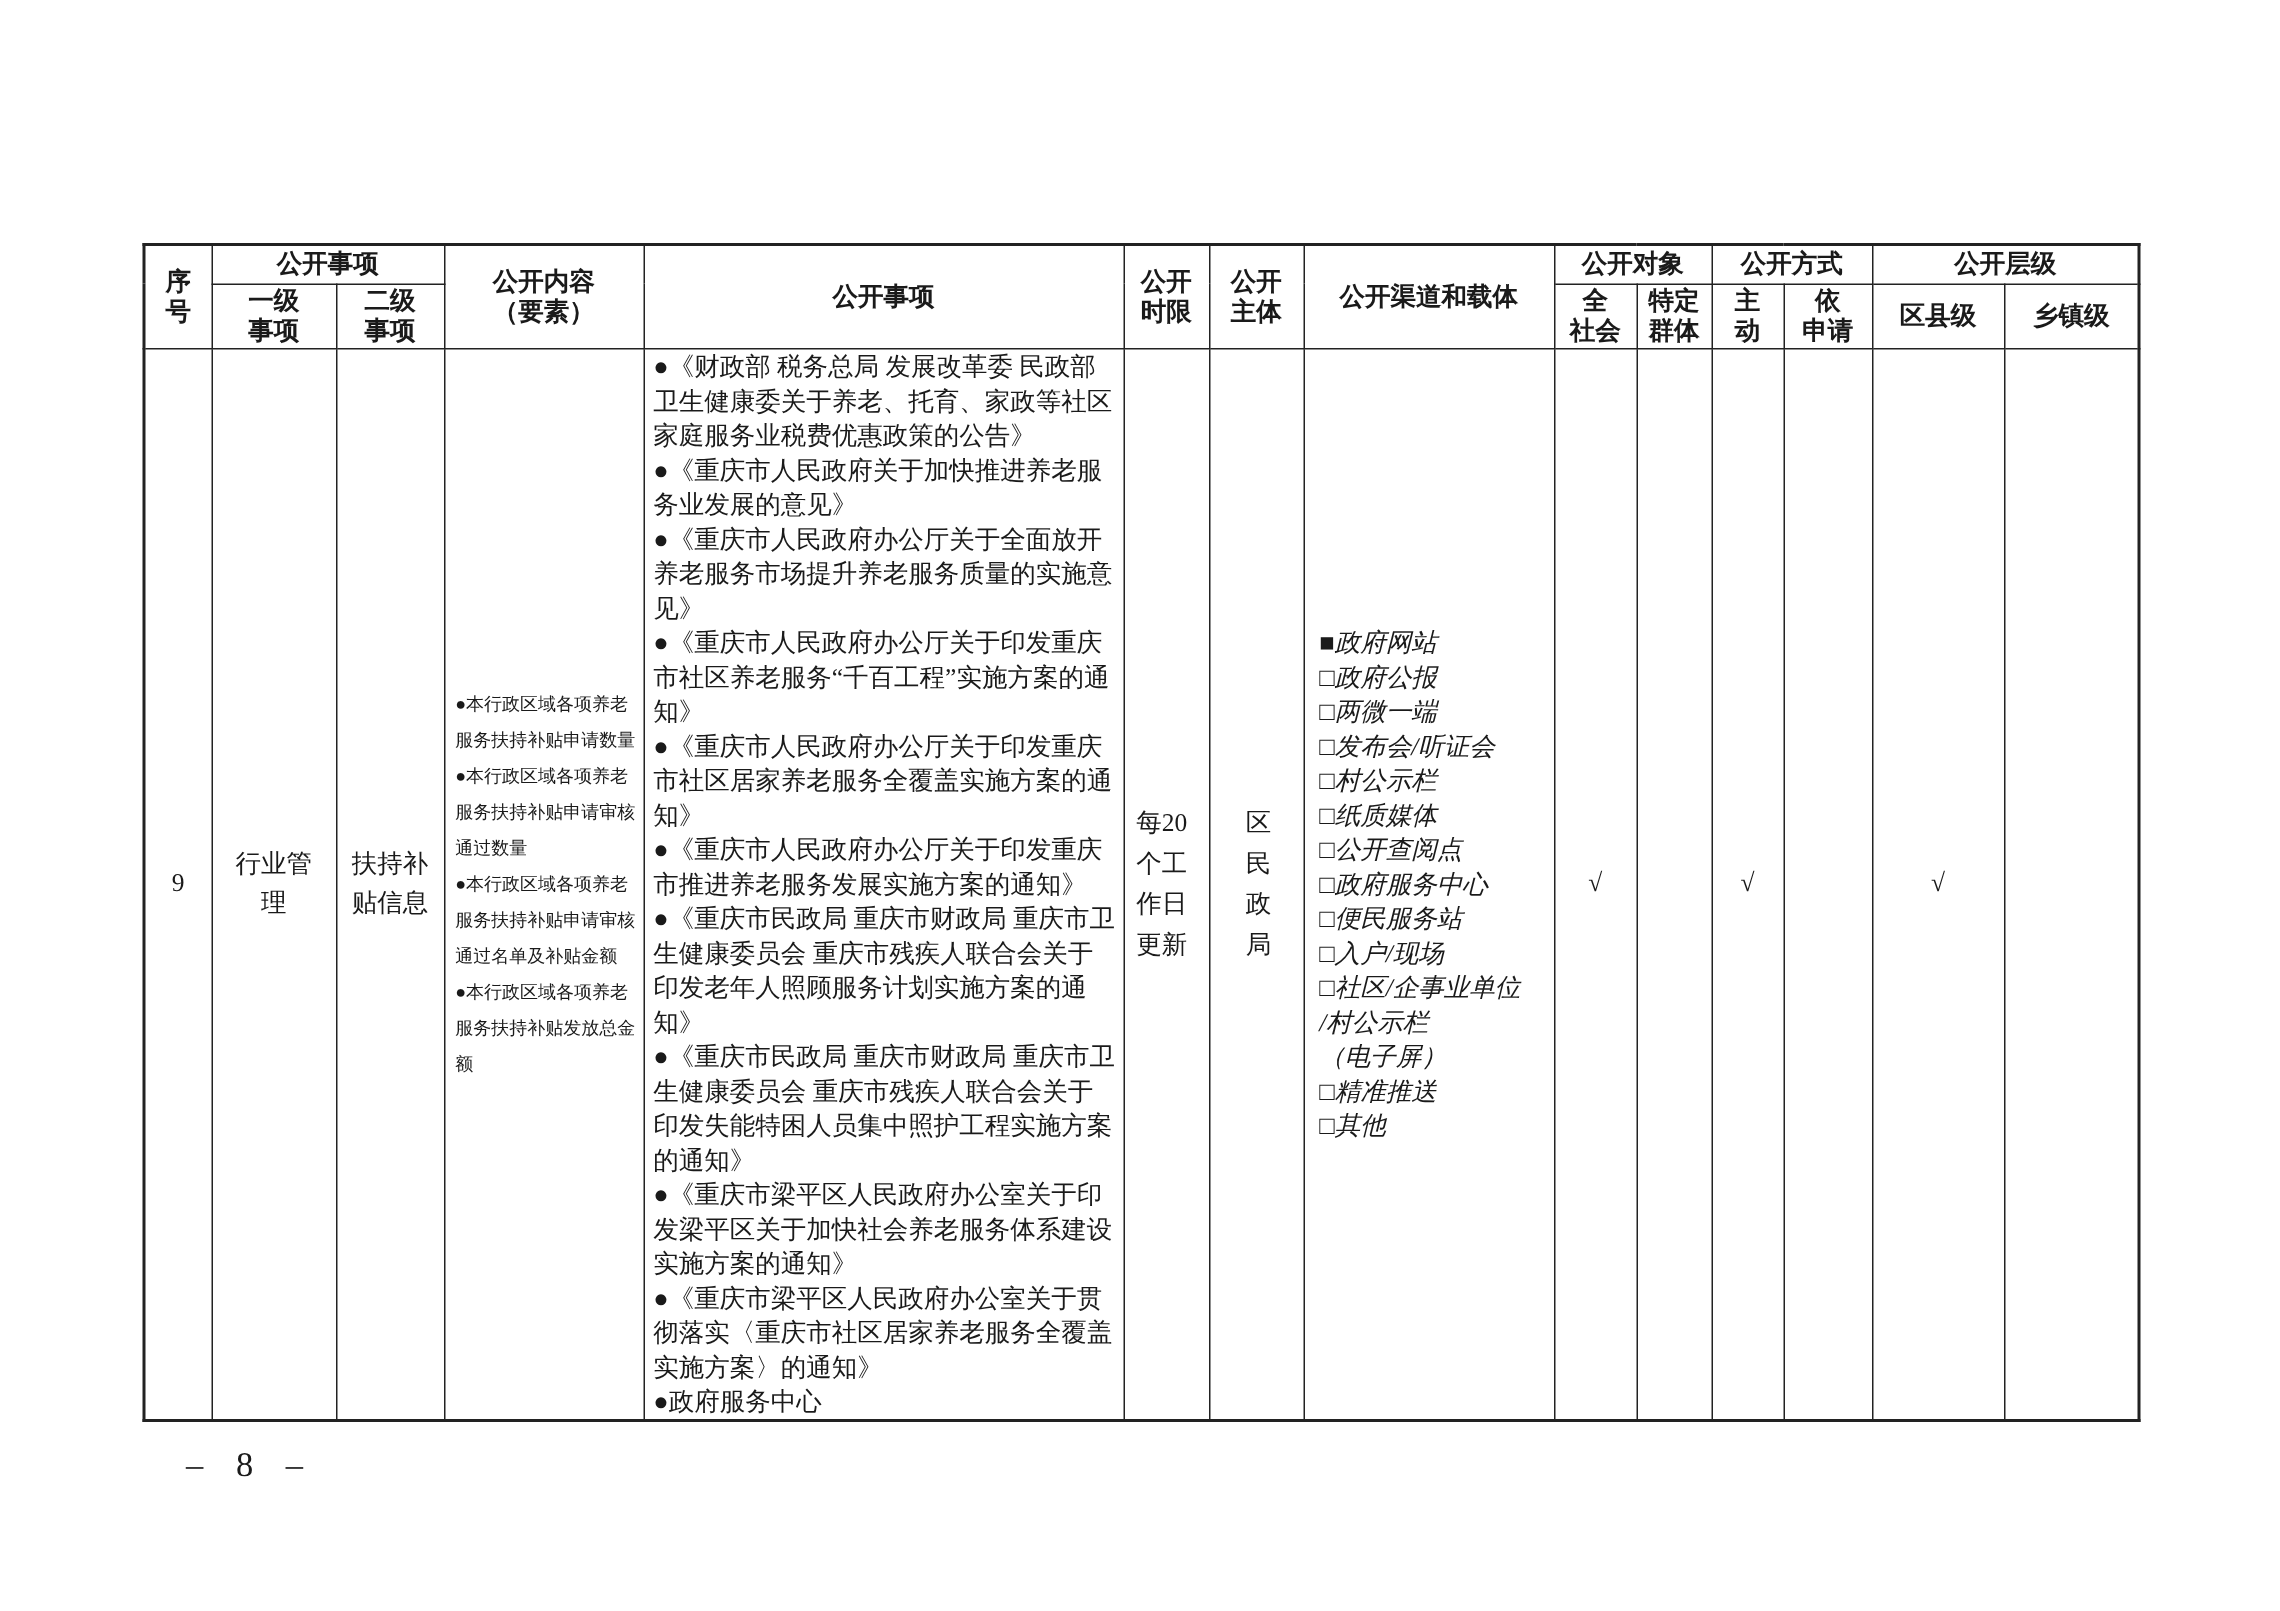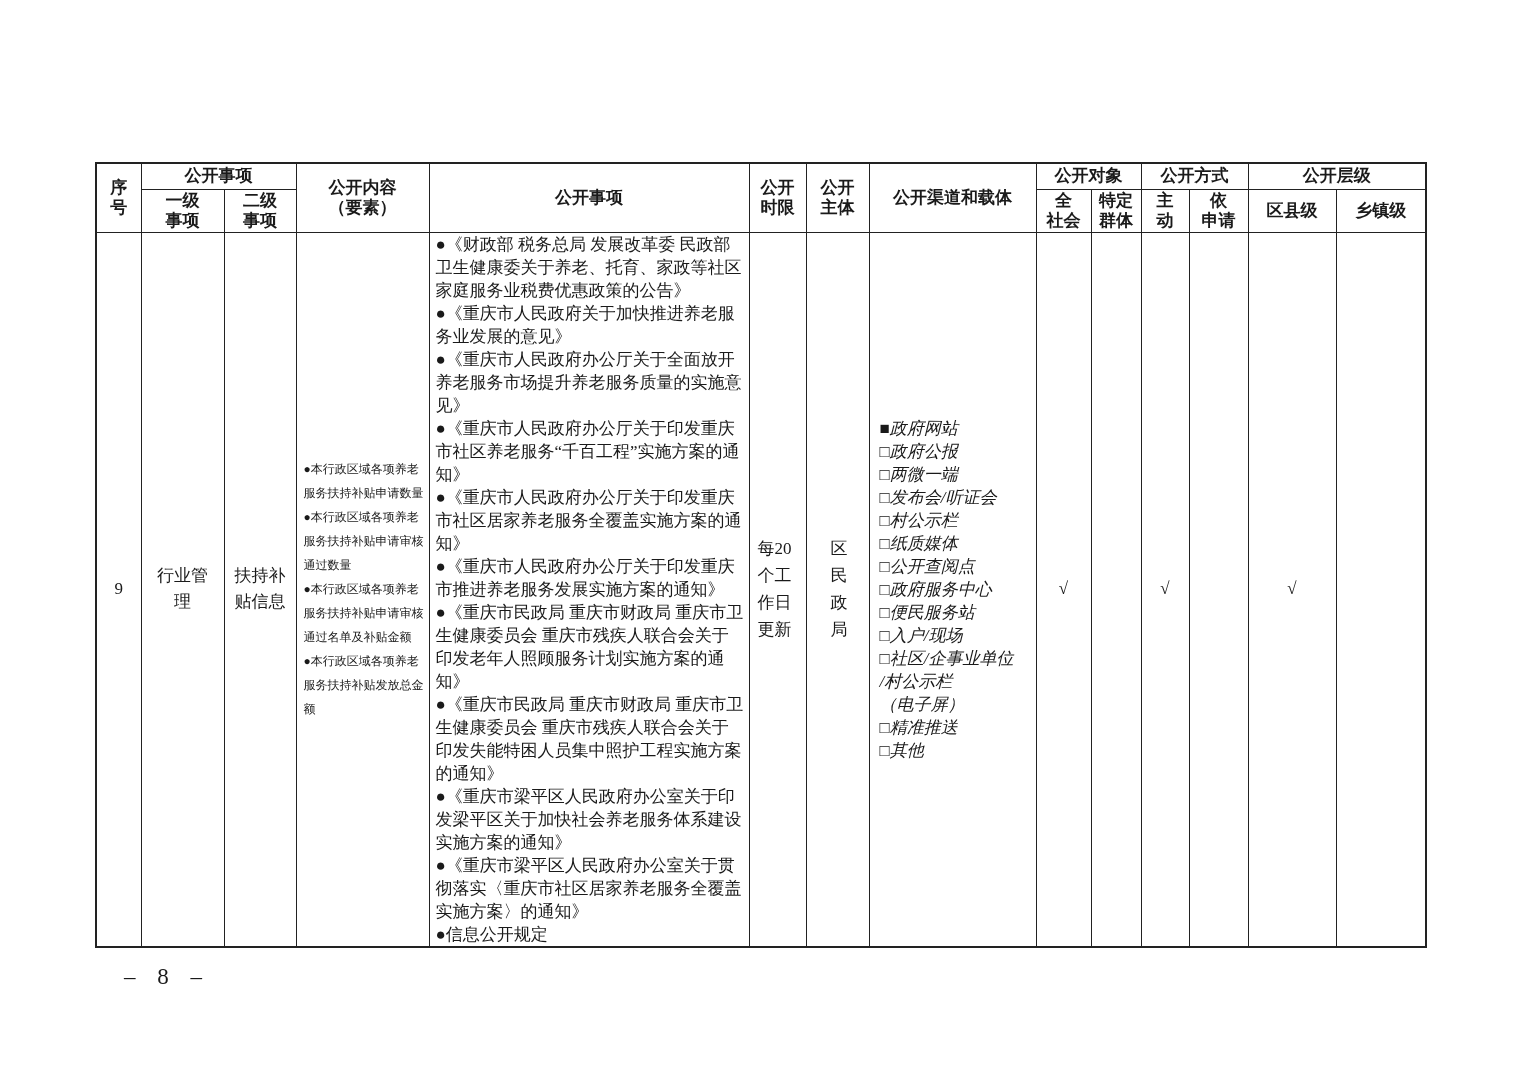--- a/index.html
+++ b/index.html
@@ -121,21 +121,21 @@
               <div class="list-item">●《财政部 税务总局 发展改革委 民政部 卫生健康委关于养老、托育、家政等社区家庭服务业税费优惠政策的公告》</div>
               <div class="list-item">●《重庆市人民政府关于加快推进养老服务业发展的意见》</div>
               <div class="list-item">●《重庆市人民政府办公厅关于全面放开养老服务市场提升养老服务质量的实施意见》</div>
               <div class="list-item">●《重庆市人民政府办公厅关于印发重庆市社区养老服务“千百工程”实施方案的通知》</div>
               <div class="list-item">●《重庆市人民政府办公厅关于印发重庆市社区居家养老服务全覆盖实施方案的通知》</div>
               <div class="list-item">●《重庆市人民政府办公厅关于印发重庆市推进养老服务发展实施方案的通知》</div>
               <div class="list-item">●《重庆市民政局 重庆市财政局 重庆市卫生健康委员会 重庆市残疾人联合会关于印发老年人照顾服务计划实施方案的通知》</div>
               <div class="list-item">●《重庆市民政局 重庆市财政局 重庆市卫生健康委员会 重庆市残疾人联合会关于印发失能特困人员集中照护工程实施方案的通知》</div>
               <div class="list-item">●《重庆市梁平区人民政府办公室关于印发梁平区关于加快社会养老服务体系建设实施方案的通知》</div>
               <div class="list-item">●《重庆市梁平区人民政府办公室关于贯彻落实〈重庆市社区居家养老服务全覆盖实施方案〉的通知》</div>
-              <div class="list-item">●信息公开规定</div>
+              <div class="list-item">●政府服务中心</div>
             </div>
         </td>
         <td class="cell-time">每20个工作日更新</td>
         <td class="cell-subject">区民政局</td>
         <td class="cell-channels">
           <div class="list">
               <div class="list-item">■政府网站</div>
               <div class="list-item">□政府公报</div>
               <div class="list-item">□两微一端</div>
               <div class="list-item">□发布会/听证会</div>

